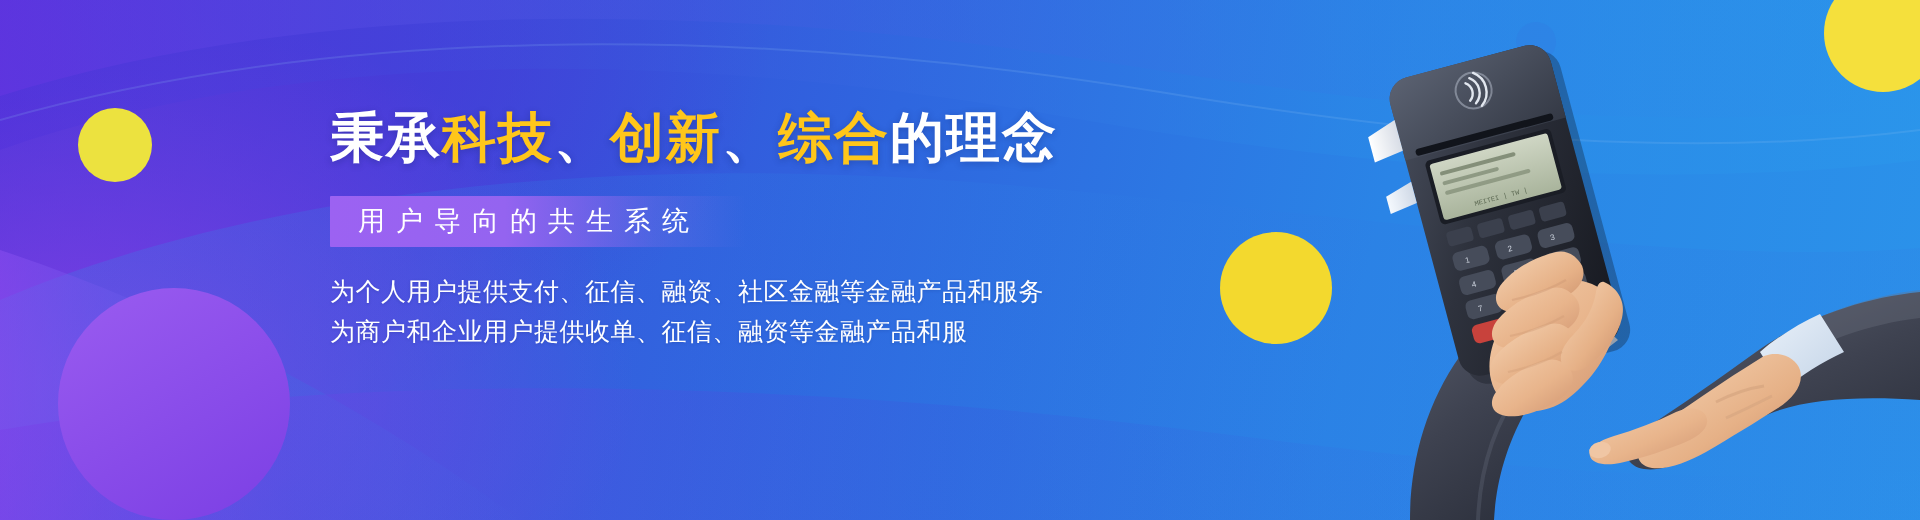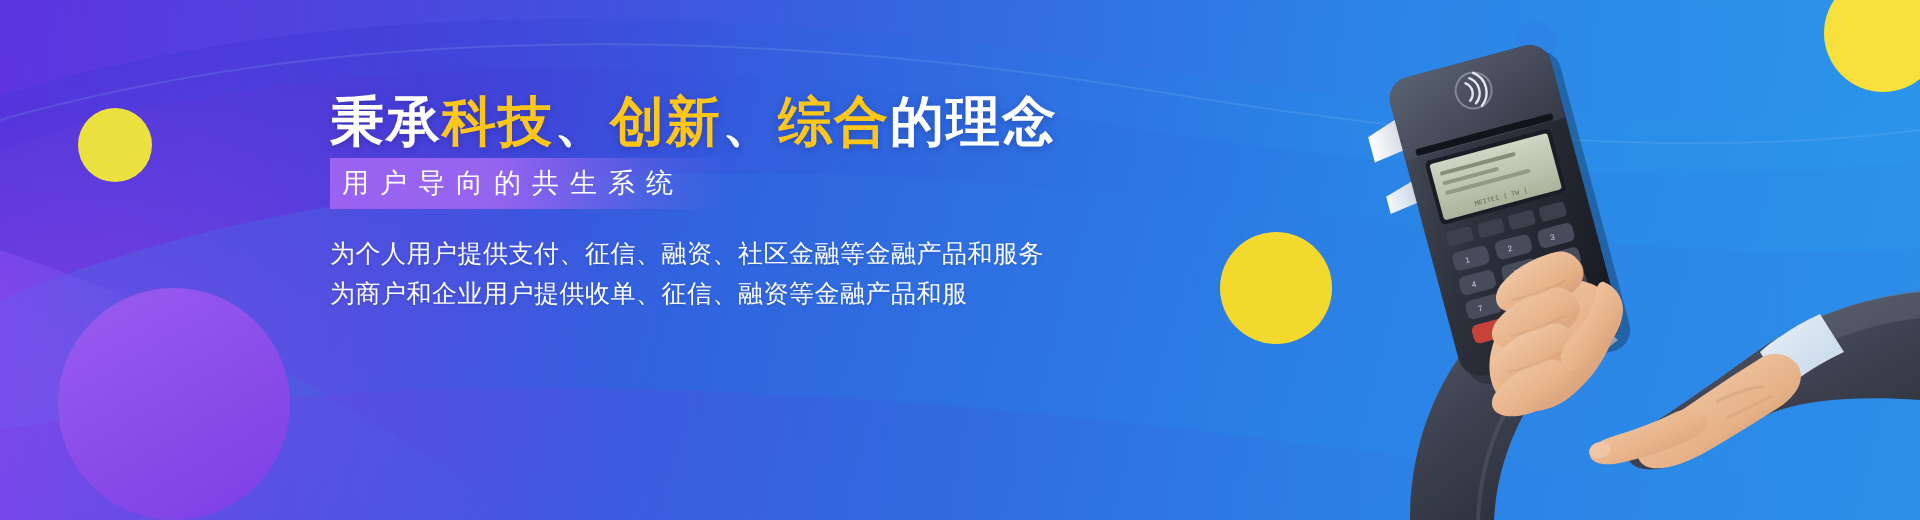--- a/index.html
+++ b/index.html
@@ -20,33 +20,33 @@
   
   .circle { position:absolute; border-radius:50%; }
   .c-yellow-tr { width:118px; height:118px; right:-22px; top:-26px;  background:#f5e03c; }
   .c-yellow-l  { width:74px;  height:74px;  left:78px;  top:108px;   background:#ece23f; }
   .c-purple-bl { width:232px; height:232px; left:58px;  top:288px;
                  background:linear-gradient(150deg,#9a5cf0 0%,#7b3fe4 100%); }
   .c-yellow-br { width:112px; height:112px; left:1220px; top:232px;  background:#f3d92e; }
   .c-blue-dot  { width:40px;  height:40px;  left:1516px; top:22px;   background:#2f7fe3; opacity:.55; }
 
   
-  .content { position:absolute; left:330px; top:92px; width:980px; z-index:6; }
+  .content { position:absolute; left:330px; top:108px; width:980px; z-index:6; }
 
   .headline {
     font-size:54px; font-weight:bold; line-height:58px;
     letter-spacing:2px; white-space:nowrap;
     text-shadow:0 2px 7px rgba(18,30,98,.30);
   }
   .headline .w { color:#ffffff; }
   .headline .y { color:#ffc61a; }
 
   .subtitle-wrap {
-    margin-top:8px; display:inline-block; position:relative;
-    padding:7px 46px 8px 12px;
+    margin-top:30px; display:inline-block; position:relative;
+    padding:7px 46px 8px 28px;
   }
   .subtitle-wrap::before {
     content:""; position:absolute; inset:0;
     background:linear-gradient(90deg, #9c62f2 0%, #9464f0 42%, rgba(120,110,232,.35) 78%, rgba(95,130,225,0) 100%);
     border-radius:1px;
   }
   .subtitle {
     position:relative; color:#ffffff; font-size:27px; font-weight:400;
     letter-spacing:11px; white-space:nowrap;
   }

